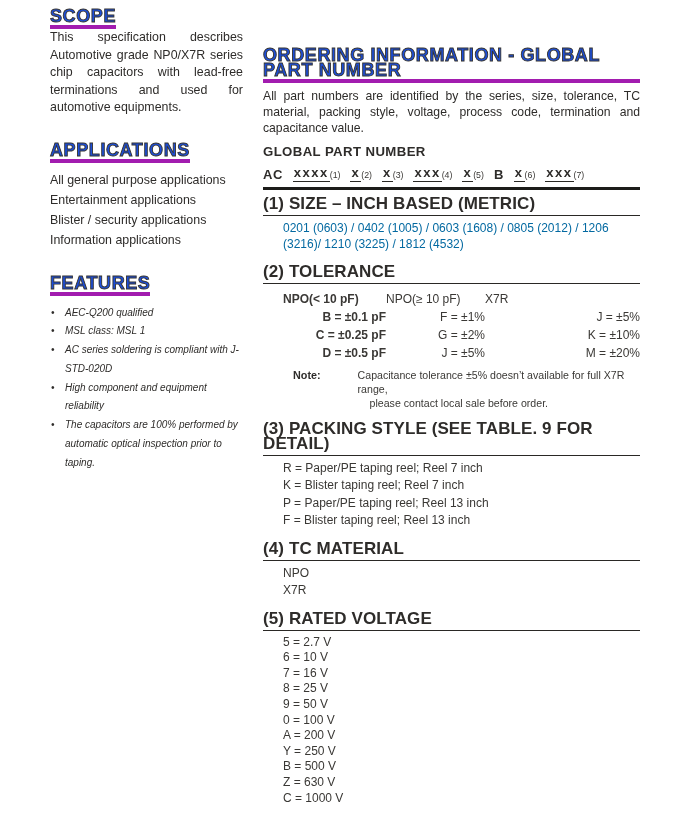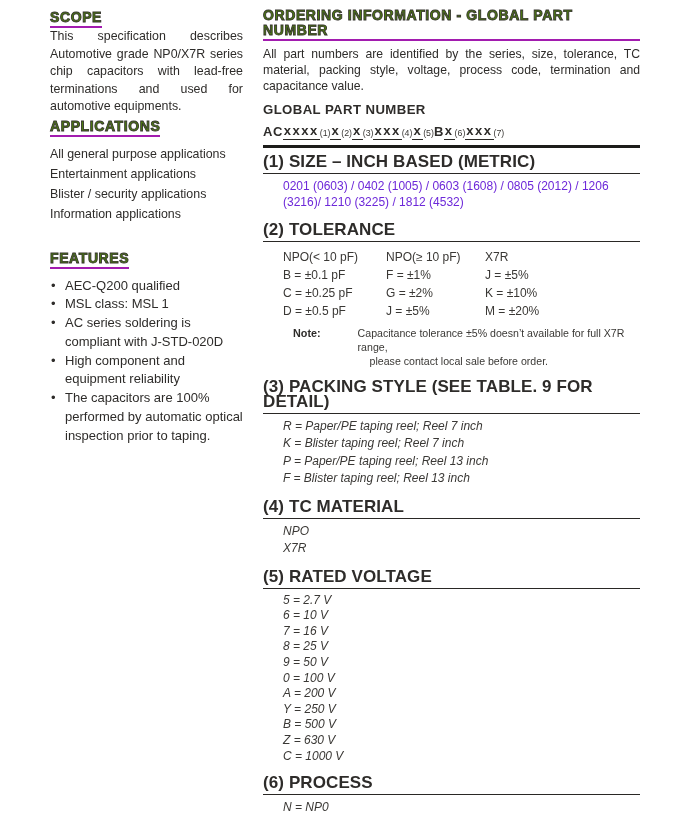--- a/index.html
+++ b/index.html
@@ -10,62 +10,63 @@
     height: 817px;
     background: #ffffff;
     font-family: "Liberation Sans", "DejaVu Sans", sans-serif;
     color: #2e2c2a;
     display: flex;
     gap: 20px;
     padding: 8px 49px 0 50px;
     overflow: hidden;
   }
   .col-left { width: 193px; flex-shrink: 0; }
-  .col-right { flex: 1; min-width: 0; }
+  .col-right { flex: 1; min-width: 0; margin-top: 40px; }
 
   
   .outline-title {
     display: inline-block;
-    font-size: 14px;
+    font-size: 18px;
     font-weight: bold;
     letter-spacing: 0.6px;
-    color: #4d7c0f;
+    color: #1d4ed8;
     -webkit-text-stroke: 0.9px #35332f;
-    border-bottom: 2px solid #a21caf;
+    border-bottom: 4px solid #a21caf;
     padding-bottom: 1px;
     line-height: 15px;
   }
   @supports not (-webkit-text-stroke: 1px black) {
     .outline-title { color: #35332f; }
   }
 
   .para { font-size: 12.4px; line-height: 17.5px; text-align: justify; }
   .scope-para { }
-  .sec-apps { margin-top: 1px; }
+  .sec-apps { margin-top: 25px; }
   .sec-feats { margin-top: 25px; }
   .plain-list { margin-top: 7px; }
   .app-line { font-size: 12.4px; line-height: 20px; }
   .bullet-list { margin-top: 8px; }
   .bullet-item {
     position: relative;
     padding-left: 15px;
-    font-size: 13px;
+    font-size: 10px;
     line-height: 18.8px;
+    font-style: italic;
   }
   .bullet-item::before {
     content: "\2022";
     position: absolute;
     left: 1px;
     top: 0;
   }
 
   
   .intro { margin-top: 5px; font-size: 12.2px; line-height: 16.2px; }
   .gpn-title { margin-top: 7px; font-size: 13.2px; font-weight: bold; letter-spacing: 0.4px; }
-  .pn-row { margin-top: 7px; display: flex; align-items: center; }
+  .pn-row { margin-top: 7px; display: flex; align-items: flex-end; gap: 10px; }
   .pn-prefix, .pn-plain { font-size: 13px; font-weight: bold; letter-spacing: 0.5px; line-height: 15px; }
   .pn-group { display: inline-flex; flex-direction: row; align-items: center; }
   .pn-code {
     font-size: 13px; font-weight: bold; letter-spacing: 1.5px;
     line-height: 14px; padding: 0 1px 1px 1px;
     border-bottom: 1.7px solid #2a2825;
   }
   .pn-num { font-size: 8.8px; line-height: 10px; margin-top: 2px; color: #3a3835; }
   .thick-rule { border: none; border-top: 3px solid #1d1c1a; margin-top: 5px; }
 
@@ -74,31 +75,31 @@
     font-size: 17px;
     font-weight: bold;
     line-height: 15px;
     padding: 3px 0 4px 0;
     border-bottom: 1.2px solid #2a2825;
     letter-spacing: 0.1px;
   }
   .sec-head.first { margin-top: 3px; }
   .sec-head.last { margin-top: 2px; }
   .sec-content { padding: 4px 0 2px 20px; }
-  .content-para { font-size: 12px; line-height: 16.5px; color: #6d28d9; }
-  .line { font-size: 12px; line-height: 17.5px; color: #3a3835; font-style: italic; }
+  .content-para { font-size: 12px; line-height: 16.5px; color: #0369a1; }
+  .line { font-size: 12px; line-height: 17.5px; color: #3a3835; }
   .v-line { line-height: 15.6px; }
 
   .tol-table { display: flex; padding-top: 2px; }
   .tol-col { display: flex; flex-direction: column; }
-  .tol-col.c1 { width: 103px; }
+  .tol-col.c1 { width: 103px; font-weight: bold; }
   .tol-col.c2 { width: 99px; }
   .tol-col.c3 { flex: 1; }
   .tol-head { font-size: 12px; line-height: 18px; color: #3a3835; }
-  .tol-row { font-size: 12px; line-height: 18px; color: #3a3835; }
+  .tol-row { font-size: 12px; line-height: 18px; color: #3a3835; text-align: right; }
 
   .note { display: flex; margin-top: 6px; padding-left: 10px; gap: 33px; }
   .note-label { font-size: 10.8px; font-weight: bold; margin-right: 4px; line-height: 14px; }
   .note-body { font-size: 10.6px; line-height: 14px; color: #3a3835; }
   .note-line2 { padding-left: 12px; }
 </style>
 </head>
 <body>
 
 <div class="page">

